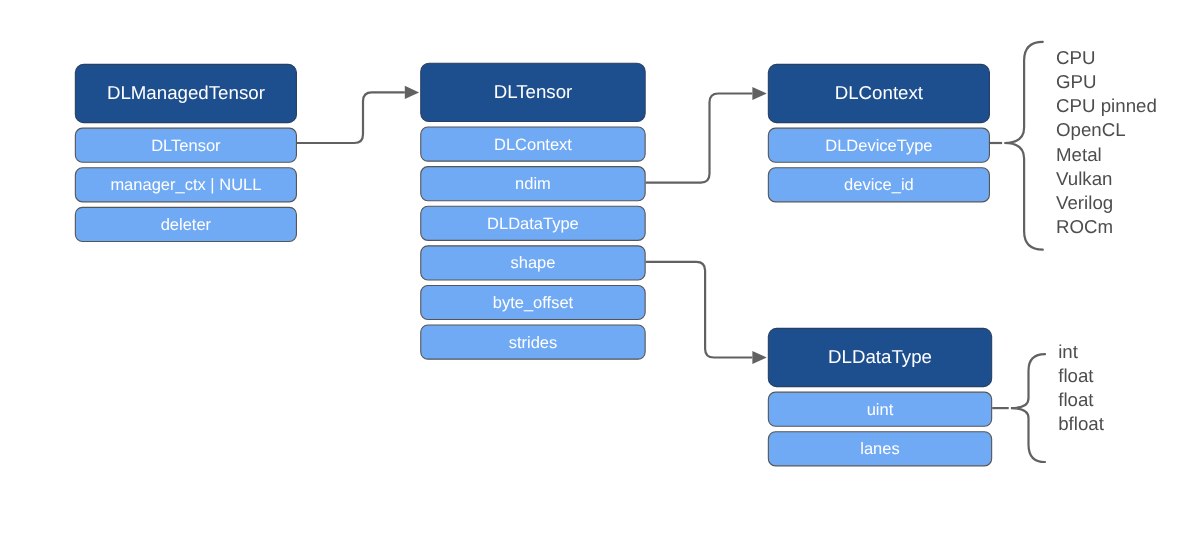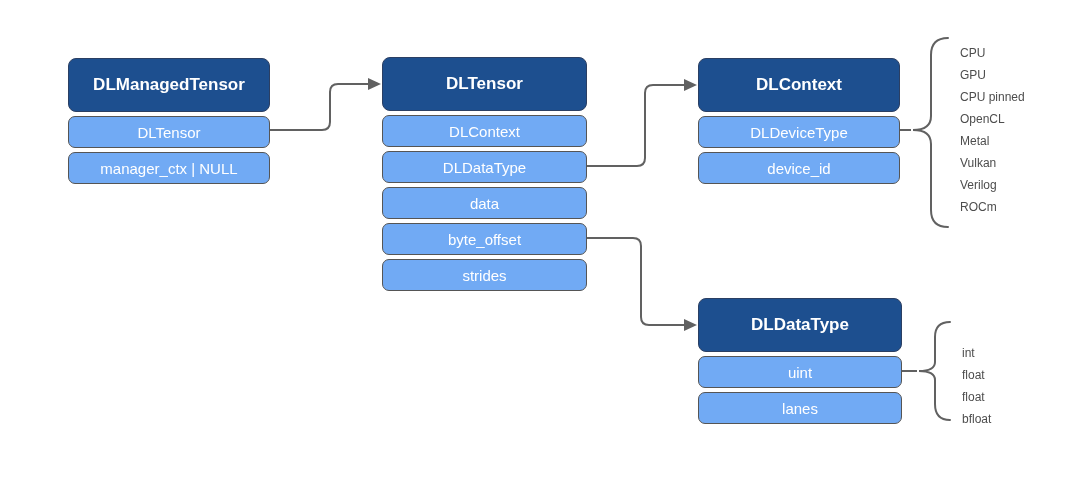--- a/index.html
+++ b/index.html
@@ -6,35 +6,35 @@
   .canvas{
     position:relative;width:1080px;height:494px;background:#ffffff;
     font-family:"Liberation Sans",sans-serif;overflow:hidden;
   }
   .layer{position:absolute;left:0;top:0;width:1080px;height:494px;}
   .box{position:absolute;}
   .box-header{
     height:54px;border-radius:8px;
     background:var(--header-fill,#1d4f8f);
     border:1px solid #2b3f63;
-    color:#ffffff;font-size:17px;font-weight:700;
+    color:#ffffff;font-size:17px;font-weight:400;
     display:flex;align-items:center;justify-content:center;
     box-sizing:border-box;
   }
   .box-row{
     height:32px;margin-top:4px;border-radius:7px;
     background:var(--row-fill,#71aaf4);
     border:1px solid #555555;
     color:#ffffff;font-size:15px;
     display:flex;align-items:center;justify-content:center;
     box-sizing:border-box;
   }
   .enum-list{
     position:absolute;color:var(--enum-text,#4d4d4d);
-    font-size:12px;line-height:22px;white-space:nowrap;
+    font-size:17px;line-height:22px;white-space:nowrap;
   }
   svg path, svg polygon{pointer-events:none;}
 </style>
 </head>
 <body>
 
 <div class="canvas">
 
   <svg class="layer" width="1080" height="494" viewBox="0 0 1080 494" fill="none" xmlns="http://www.w3.org/2000/svg">
     <g stroke="#616161" stroke-width="2" fill="none">
@@ -50,27 +50,29 @@
       <polygon points="368,78 381,84 368,90"></polygon>
       <polygon points="684,79 697,85 684,91"></polygon>
       <polygon points="684,319 697,325 684,331"></polygon>
     </g>
   </svg>
 
   <div class="box" style="left:68px;top:58px;width:202px">
     <div class="box-header">DLManagedTensor</div>
     <div class="box-row">DLTensor</div>
     <div class="box-row">manager_ctx | NULL</div>
+    <div class="box-row">deleter</div>
   </div>
 
   <div class="box" style="left:382px;top:57px;width:205px">
     <div class="box-header">DLTensor</div>
     <div class="box-row">DLContext</div>
+    <div class="box-row">ndim</div>
     <div class="box-row">DLDataType</div>
-    <div class="box-row">data</div>
+    <div class="box-row">shape</div>
     <div class="box-row">byte_offset</div>
     <div class="box-row">strides</div>
   </div>
 
   <div class="box" style="left:698px;top:58px;width:202px">
     <div class="box-header">DLContext</div>
     <div class="box-row">DLDeviceType</div>
     <div class="box-row">device_id</div>
   </div>
 
@@ -84,20 +86,20 @@
     <div>CPU</div>
     <div>GPU</div>
     <div>CPU pinned</div>
     <div>OpenCL</div>
     <div>Metal</div>
     <div>Vulkan</div>
     <div>Verilog</div>
     <div>ROCm</div>
   </div>
 
-  <div class="enum-list" style="left:962px;top:342px">
+  <div class="enum-list" style="left:962px;top:309px">
     <div>int</div>
     <div>float</div>
     <div>float</div>
     <div>bfloat</div>
   </div>
 
 </div>
 
 </body></html>

